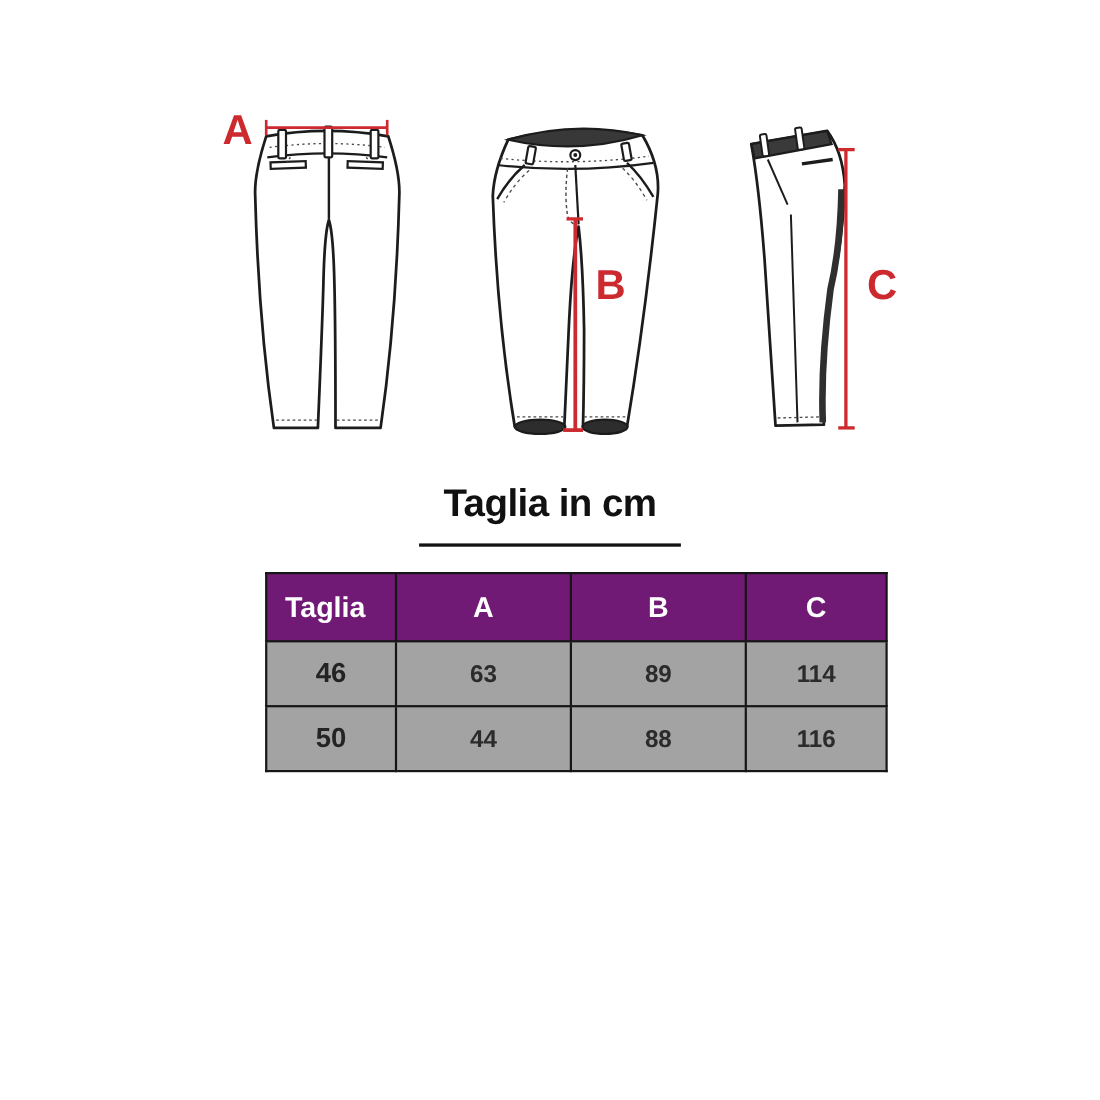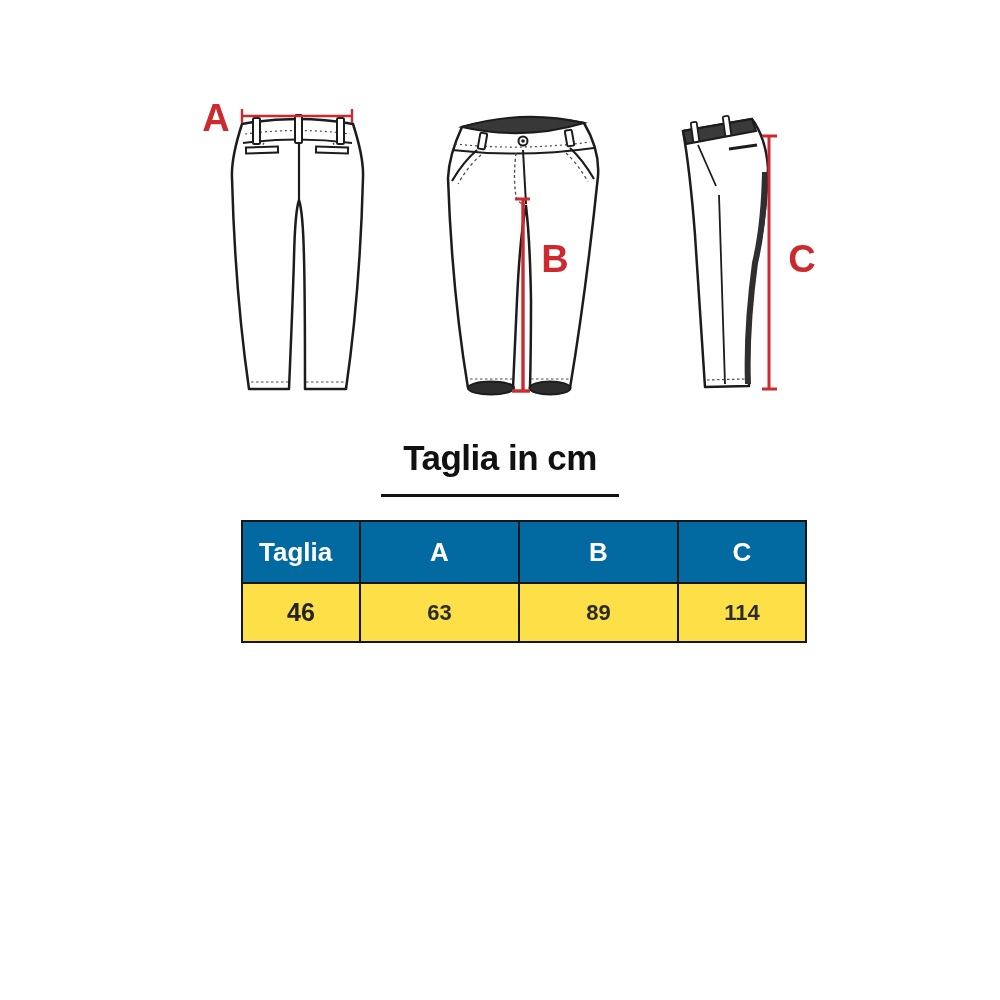--- a/index.html
+++ b/index.html
@@ -18,28 +18,28 @@
     margin:0; font-size:35px; line-height:40px; font-weight:bold;
     color:#111111; letter-spacing:-0.5px;
   }
   .title-underline { width:238px; height:3px; background:#131313; margin:16px auto 0 auto; }
   table.size-table {
     position:absolute; left:241px; top:520px; width:566px;
     border-collapse:collapse; table-layout:fixed;
   }
   .size-table th, .size-table td { border:2px solid #161616; }
   .size-table thead th {
-    background:#0369a1; color:#ffffff; font-size:26px; font-weight:bold;
+    background:#701a75; color:#ffffff; font-size:26px; font-weight:bold;
     height:58px; text-align:center;
   }
   .size-table thead th.col-size { width:99px; text-align:left; padding-left:16px; }
   .size-table thead th.col-a, .size-table thead th.col-b { width:155px; }
   .size-table tbody td {
     height:55px; text-align:center; font-weight:bold;
-    color:#2b2b2b; font-size:22px; background:#fde047;
+    color:#2b2b2b; font-size:22px; background:#a3a3a3;
   }
   .size-table tbody td.size-cell { font-size:25px; color:#232323; }
 </style>
 </head>
 <body>
 
 <div class="canvas">
 
   <svg class="art" width="1000" height="440" viewBox="0 0 1000 440">
 
@@ -135,16 +135,22 @@
         <th class="col-c">C</th>
       </tr>
     </thead>
     <tbody>
       <tr>
         <td class="size-cell">46</td>
         <td>63</td>
         <td>89</td>
         <td>114</td>
       </tr>
+      <tr>
+        <td class="size-cell">50</td>
+        <td>44</td>
+        <td>88</td>
+        <td>116</td>
+      </tr>
     </tbody>
   </table>
 
 </div>
 
 </body></html>

